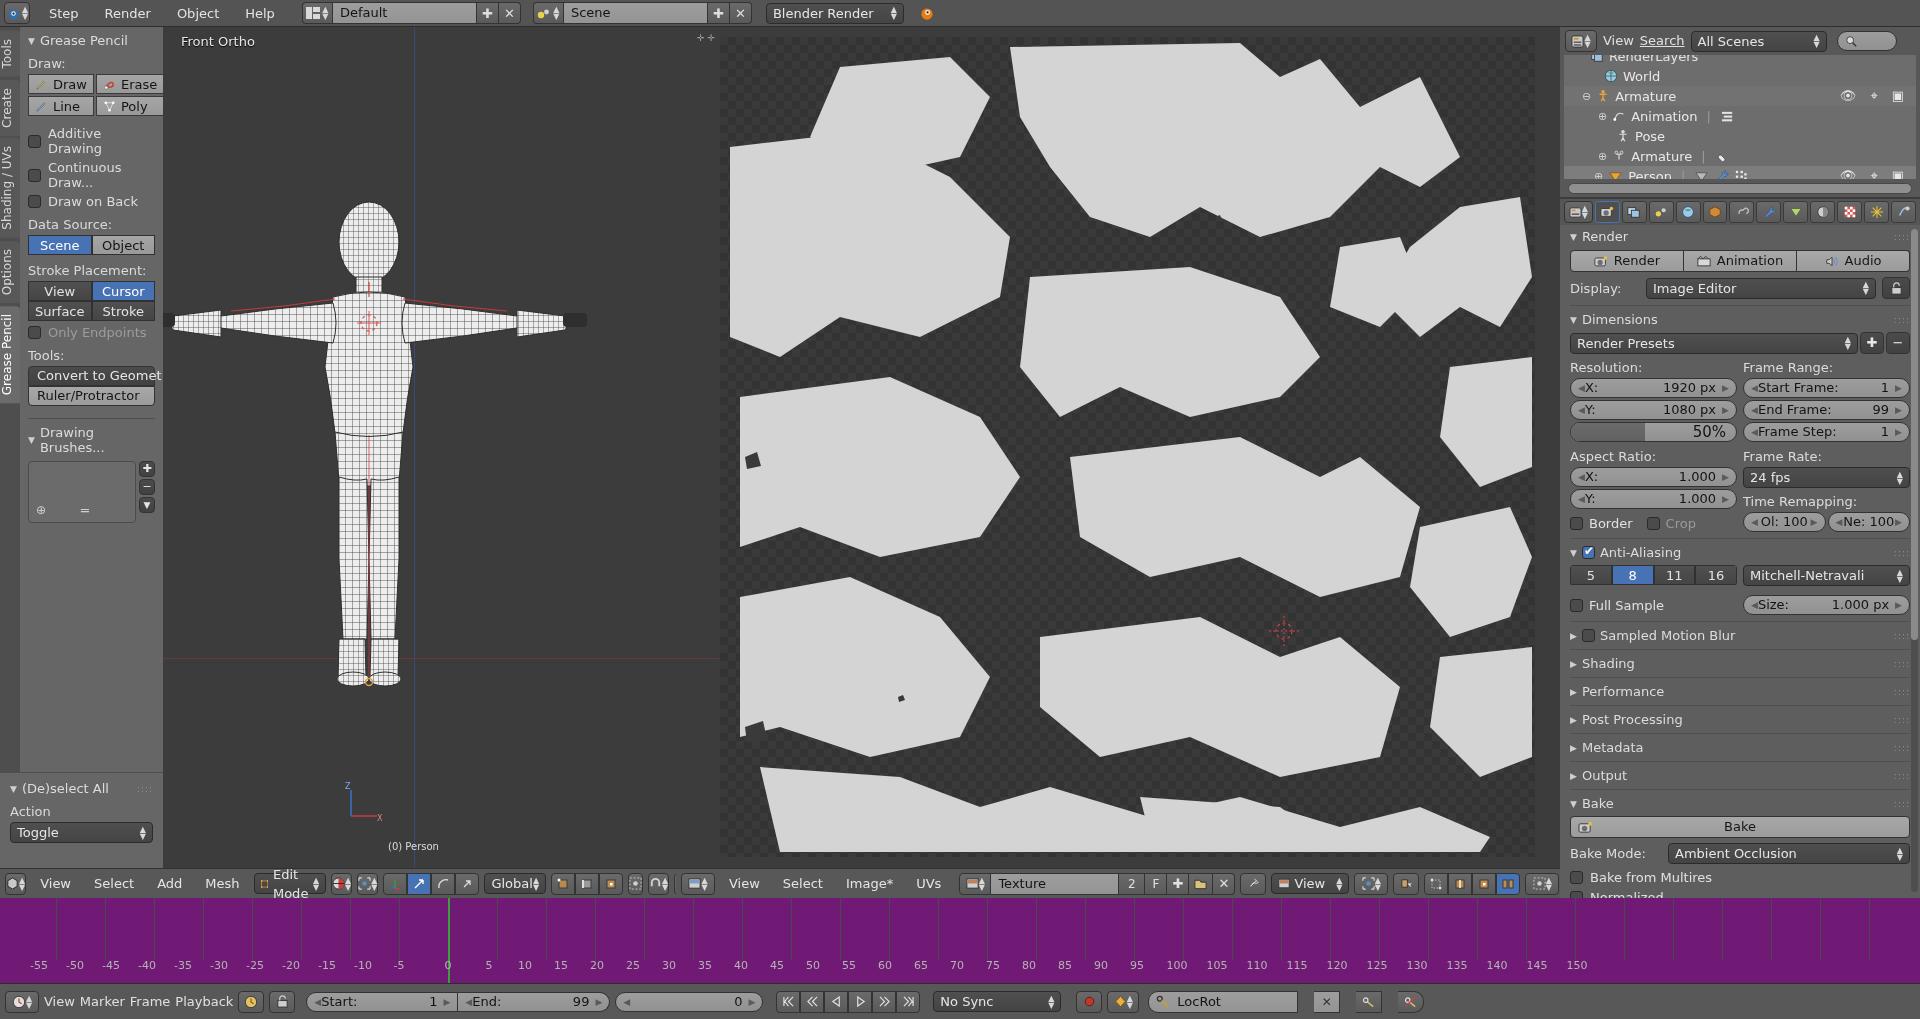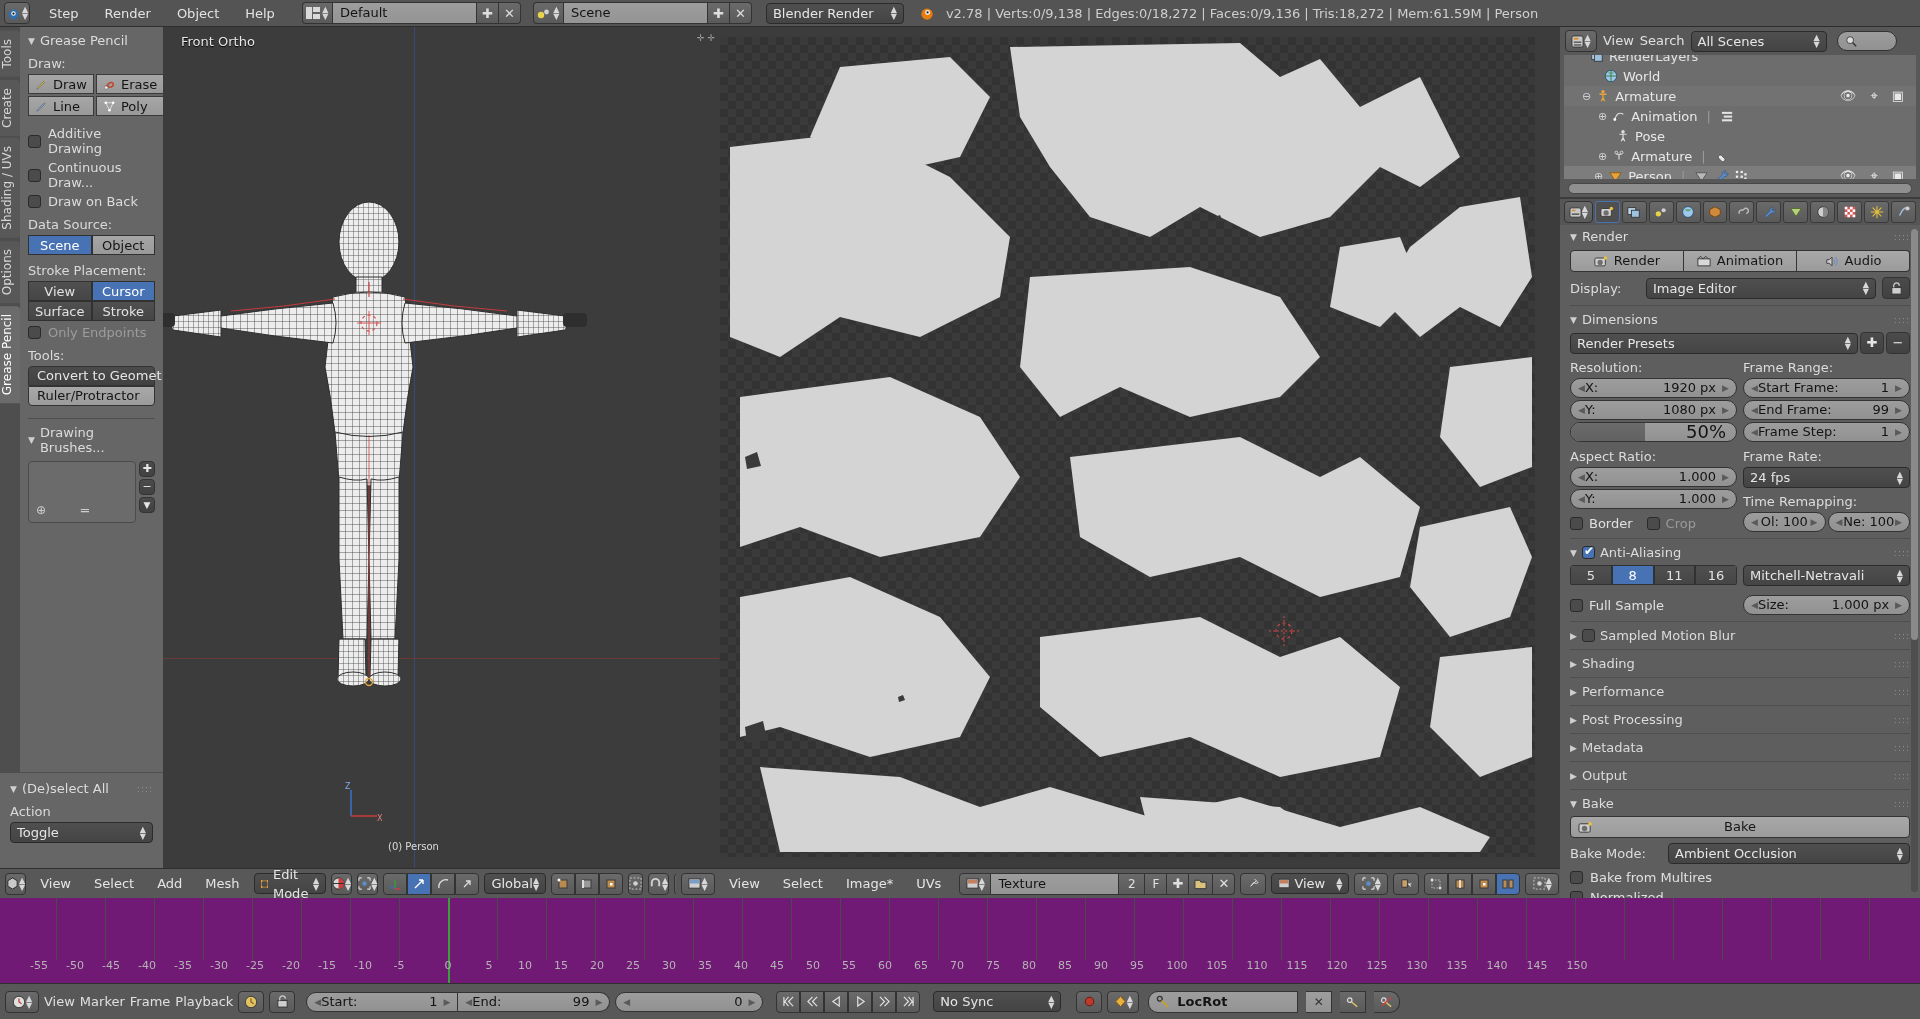--- a/index.html
+++ b/index.html
@@ -147,21 +147,21 @@
           background:linear-gradient(#6a6a6a,#5a5a5a); display:flex;align-items:center;justify-content:center;font-size:12px;}
   .ptab.on { background:#4f4f4f; border-color:#4772b3; }
   .props-body { padding:4px 10px 0 10px; }
   .scroll-v { position:absolute; right:2px; top:30px; bottom:6px; width:7px; background:#4e4e4e; border-radius:4px;}
   .scroll-v i { position:absolute; left:0; width:7px; background:#8a8a8a; border-radius:4px; display:block;}
   .twocol { display:grid; grid-template-columns:1fr 1fr; gap:6px; }
   .stack { display:flex; flex-direction:column; gap:2px; }
   .pctbar { height:20px; border:1px solid #333; border-radius:10px; overflow:hidden; position:relative;
             background:linear-gradient(#9d9d9d,#919191); }
   .pctbar .fill { position:absolute; left:0;top:0;bottom:0; width:45%; background:linear-gradient(#6b6b6b,#616161);}
-  .pctbar .t { position:absolute; right:10px; top:0; line-height:18px; color:#131313; font-size:18px;}
+  .pctbar .t { position:absolute; right:10px; top:0; line-height:18px; color:#131313; font-size:15px;}
 </style>
 </head>
 <body>
 
 <div class="app">
 
   <div class="greenline"></div>
   <div class="topbar">
     <div class="iconbtn" style="margin-right:6px;">
       <svg width="15" height="15" viewBox="0 0 16 16">
@@ -206,21 +206,20 @@
     <div class="dd" style="margin-left:14px;width:138px;">
       <span>Blender Render</span>
       <span class="spin">▲<br>▼</span>
     </div>
 
     <svg width="18" height="18" viewBox="0 0 16 16" style="margin-left:14px;">
         <circle cx="8" cy="9" r="5" fill="#e87d0d"></circle>
         <circle cx="8.5" cy="7.5" r="2.2" fill="#f5f5f5"></circle>
         <circle cx="8.5" cy="7.5" r="1" fill="#222"></circle>
       </svg>
-    <div class="stats">v2.78 | Verts:0/9,138 | Edges:0/18,272 | Faces:0/9,136 | Tris:18,272 | Mem:61.59M | Person</div>
   </div>
 
   <div class="leftcol">
     <div class="tabstrip">
       <div class="vtab" style="margin-top:4px;">Tools</div>
       <div class="vtab">Create</div>
       <div class="vtab">Shading / UVs</div>
       <div class="vtab">Options</div>
       <div class="vtab active">Grease Pencil</div>
     </div>
@@ -691,21 +690,21 @@
       <div class="iconbtn" style="width:32px;">
         <svg width="13" height="13" viewBox="0 0 14 14">
             <rect x="1" y="1" width="12" height="12" rx="2" fill="#c9c9c9" stroke="#333"></rect>
             <rect x="3" y="3" width="5" height="2" fill="#d98c2a"></rect>
             <rect x="3" y="7" width="8" height="1.5" fill="#555"></rect>
             <rect x="3" y="10" width="8" height="1.5" fill="#555"></rect>
           </svg>
         <div class="spin">▲<br>▼</div>
       </div>
       <div class="mi" style="line-height:26px;">View</div>
-      <div class="mi" style="line-height:26px;">Search</div>
+      <div class="mi" style="line-height:26px;text-decoration:underline;">Search</div>
       <div class="dd" style="width:136px;">
         <span>All Scenes</span>
         <span class="spin">▲<br>▼</span>
       </div>
       <div class="field" style="width:60px;justify-content:flex-start;gap:4px;margin-left:4px;">
         <svg width="12" height="12" viewBox="0 0 14 14">
             <circle cx="6" cy="6" r="4" fill="#ddd" stroke="#333"></circle>
             <path d="M9 9l4 4" stroke="#333" stroke-width="1.6"></path>
           </svg>
         <span title=""></span>
@@ -1301,21 +1300,21 @@
         <svg width="13" height="13" viewBox="0 0 14 14">
             <circle cx="7" cy="7" r="4.6" fill="#c0392b" stroke="#5a1a12"></circle>
           </svg>
       </div>
       <div class="iconbtn" style="width:32px;">
         <svg width="13" height="13" viewBox="0 0 14 14">
             <path d="M7 1.5l5 5.5-5 5.5-5-5.5z" fill="#e8b23d" stroke="#8a5a1a"></path>
           </svg>
         <div class="spin">▲<br>▼</div>
       </div>
-      <div class="row" style="gap:8px;margin-left:4px;font-weight:bold;">
+      <div class="row" style="gap:16px;margin-left:4px;">
         <div style="width:150px;height:22px;border:1px solid #333;border-radius:10px 0 0 10px;background:linear-gradient(#9d9d9d,#949494);display:flex;align-items:center;gap:6px;padding:0 7px;color:#131313;font-size:13px;">
           <svg width="15" height="13" viewBox="0 0 16 14">
               <circle cx="4" cy="4" r="2.6" fill="none" stroke="#333" stroke-width="1.4"></circle>
               <path d="M6 6l7 7" stroke="#c9a02a" stroke-width="1.8"></path>
             </svg>
           <span>LocRot</span>
         </div>
         <div style="width:26px;height:22px;border:1px solid #333;border-left:none;background:linear-gradient(#9d9d9d,#949494);display:flex;align-items:center;justify-content:center;color:#333;font-size:12px;">✕</div>
         <div style="width:26px;height:22px;border:1px solid #333;border-left:none;background:linear-gradient(#6a6a6a,#5a5a5a);display:flex;align-items:center;justify-content:center;">
           <svg width="13" height="12" viewBox="0 0 14 12">

